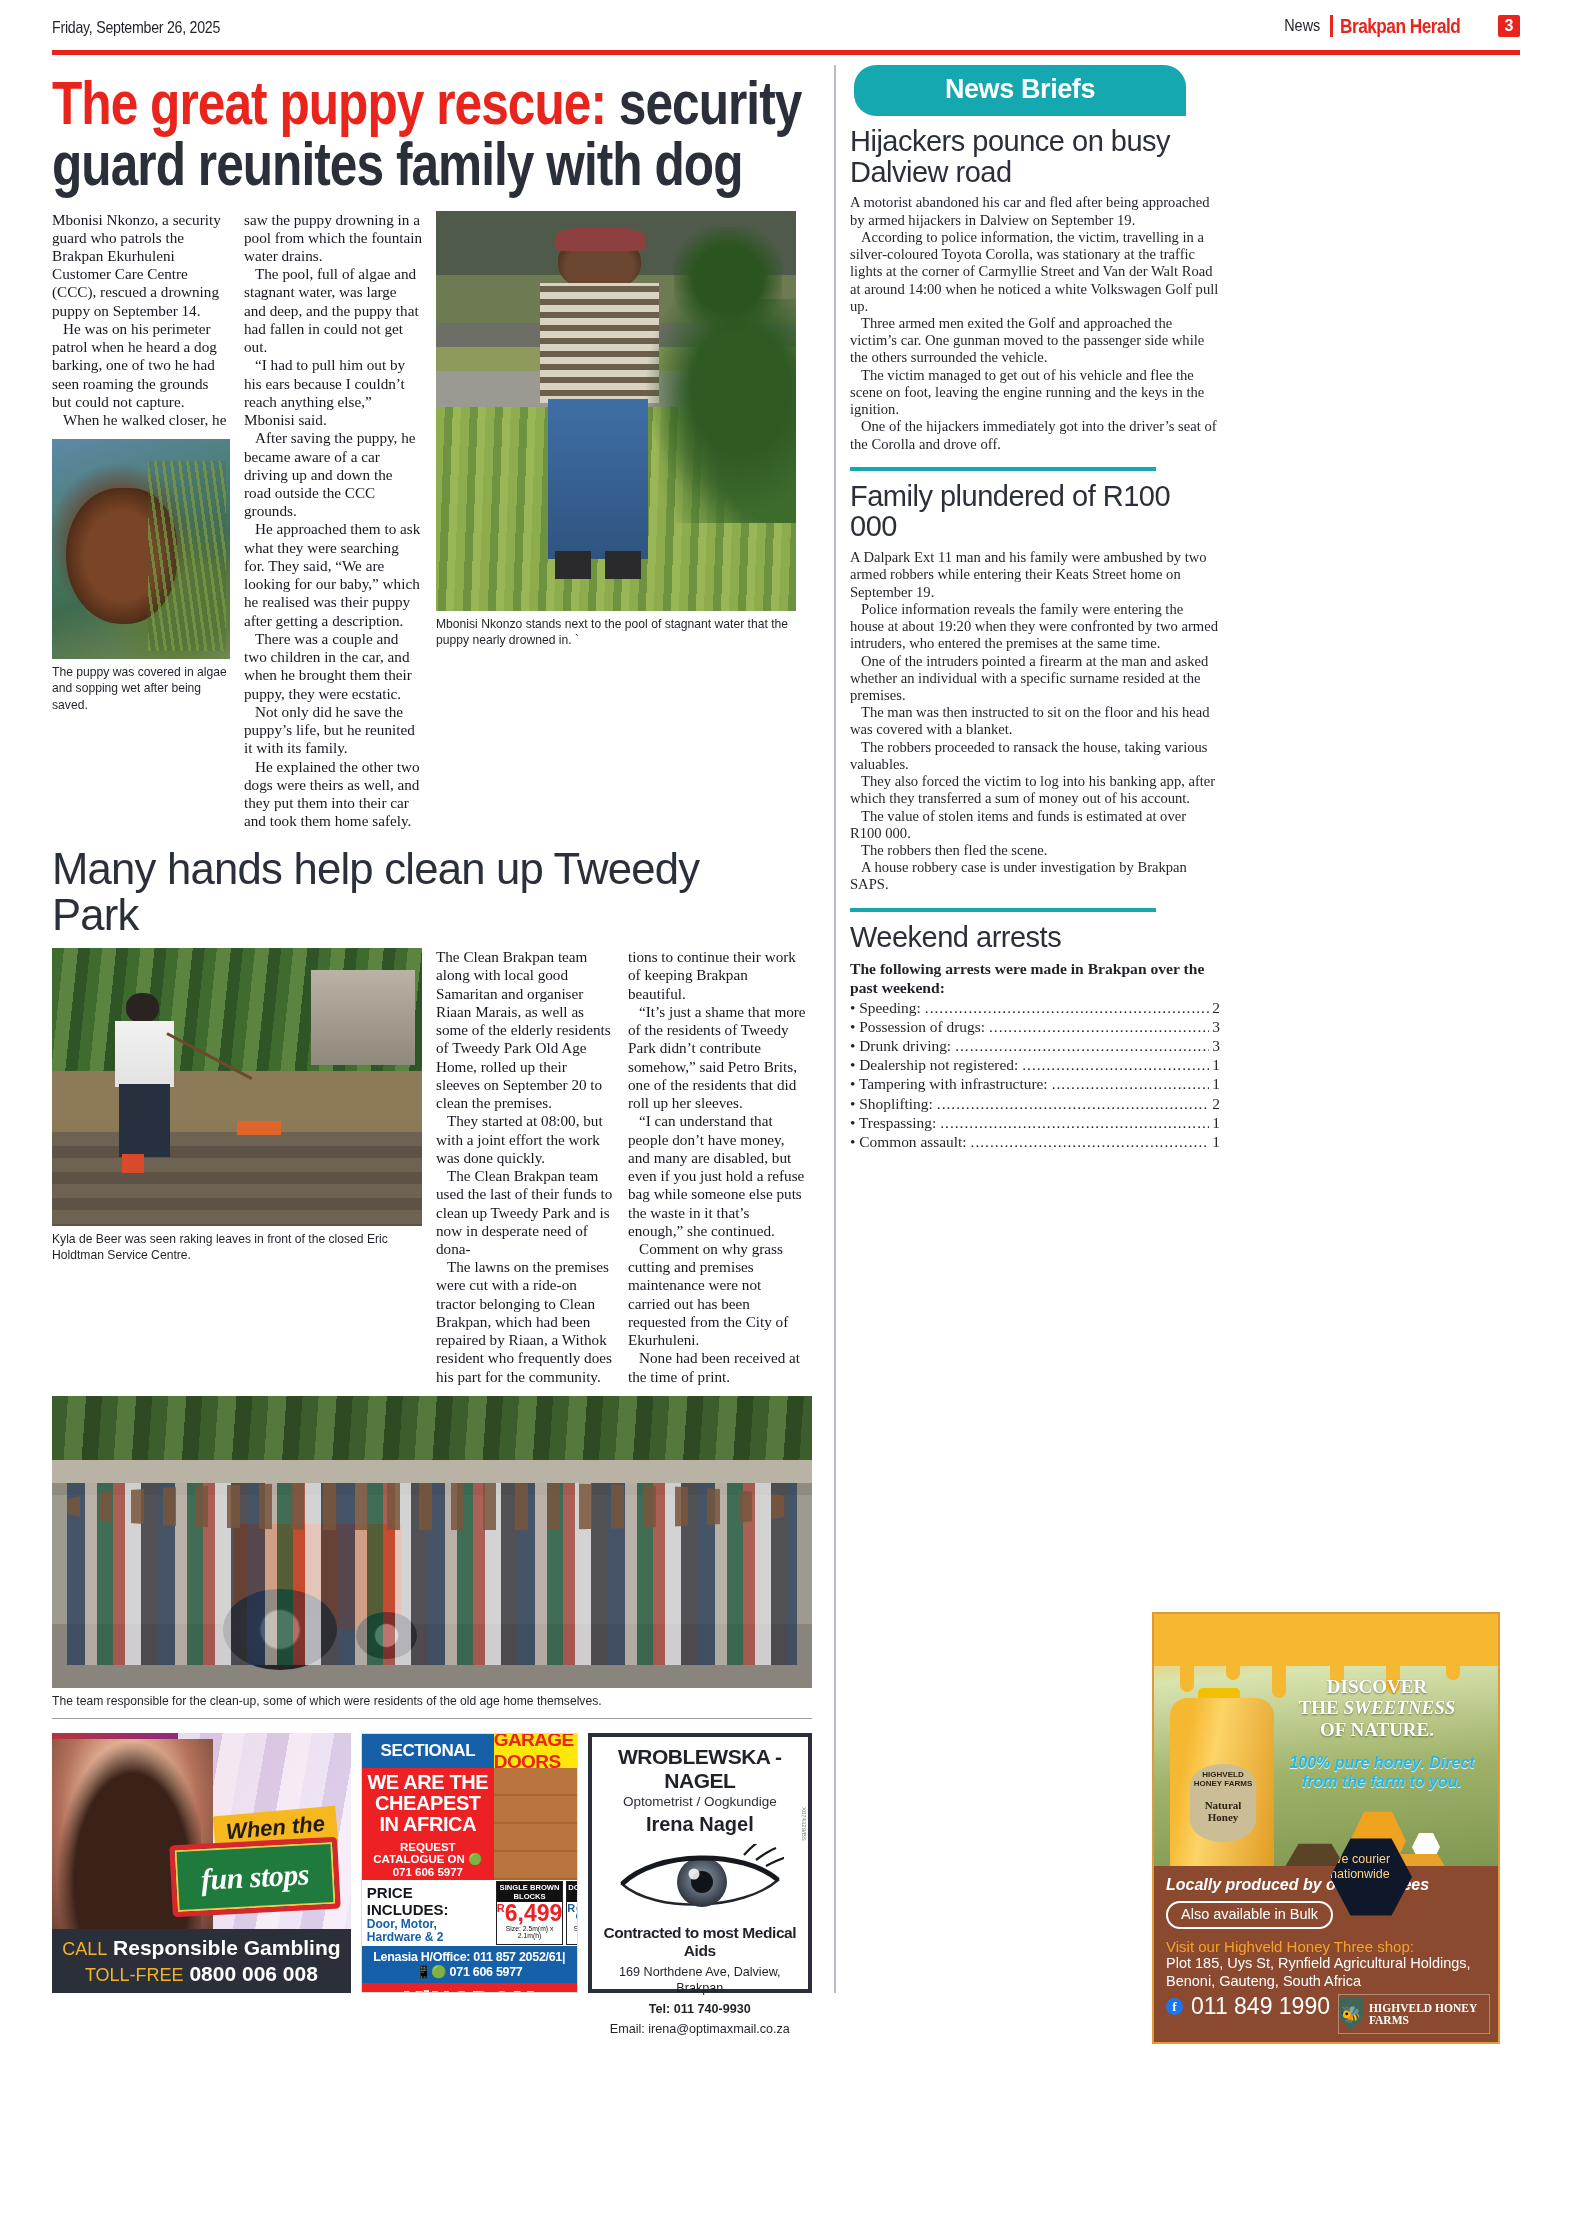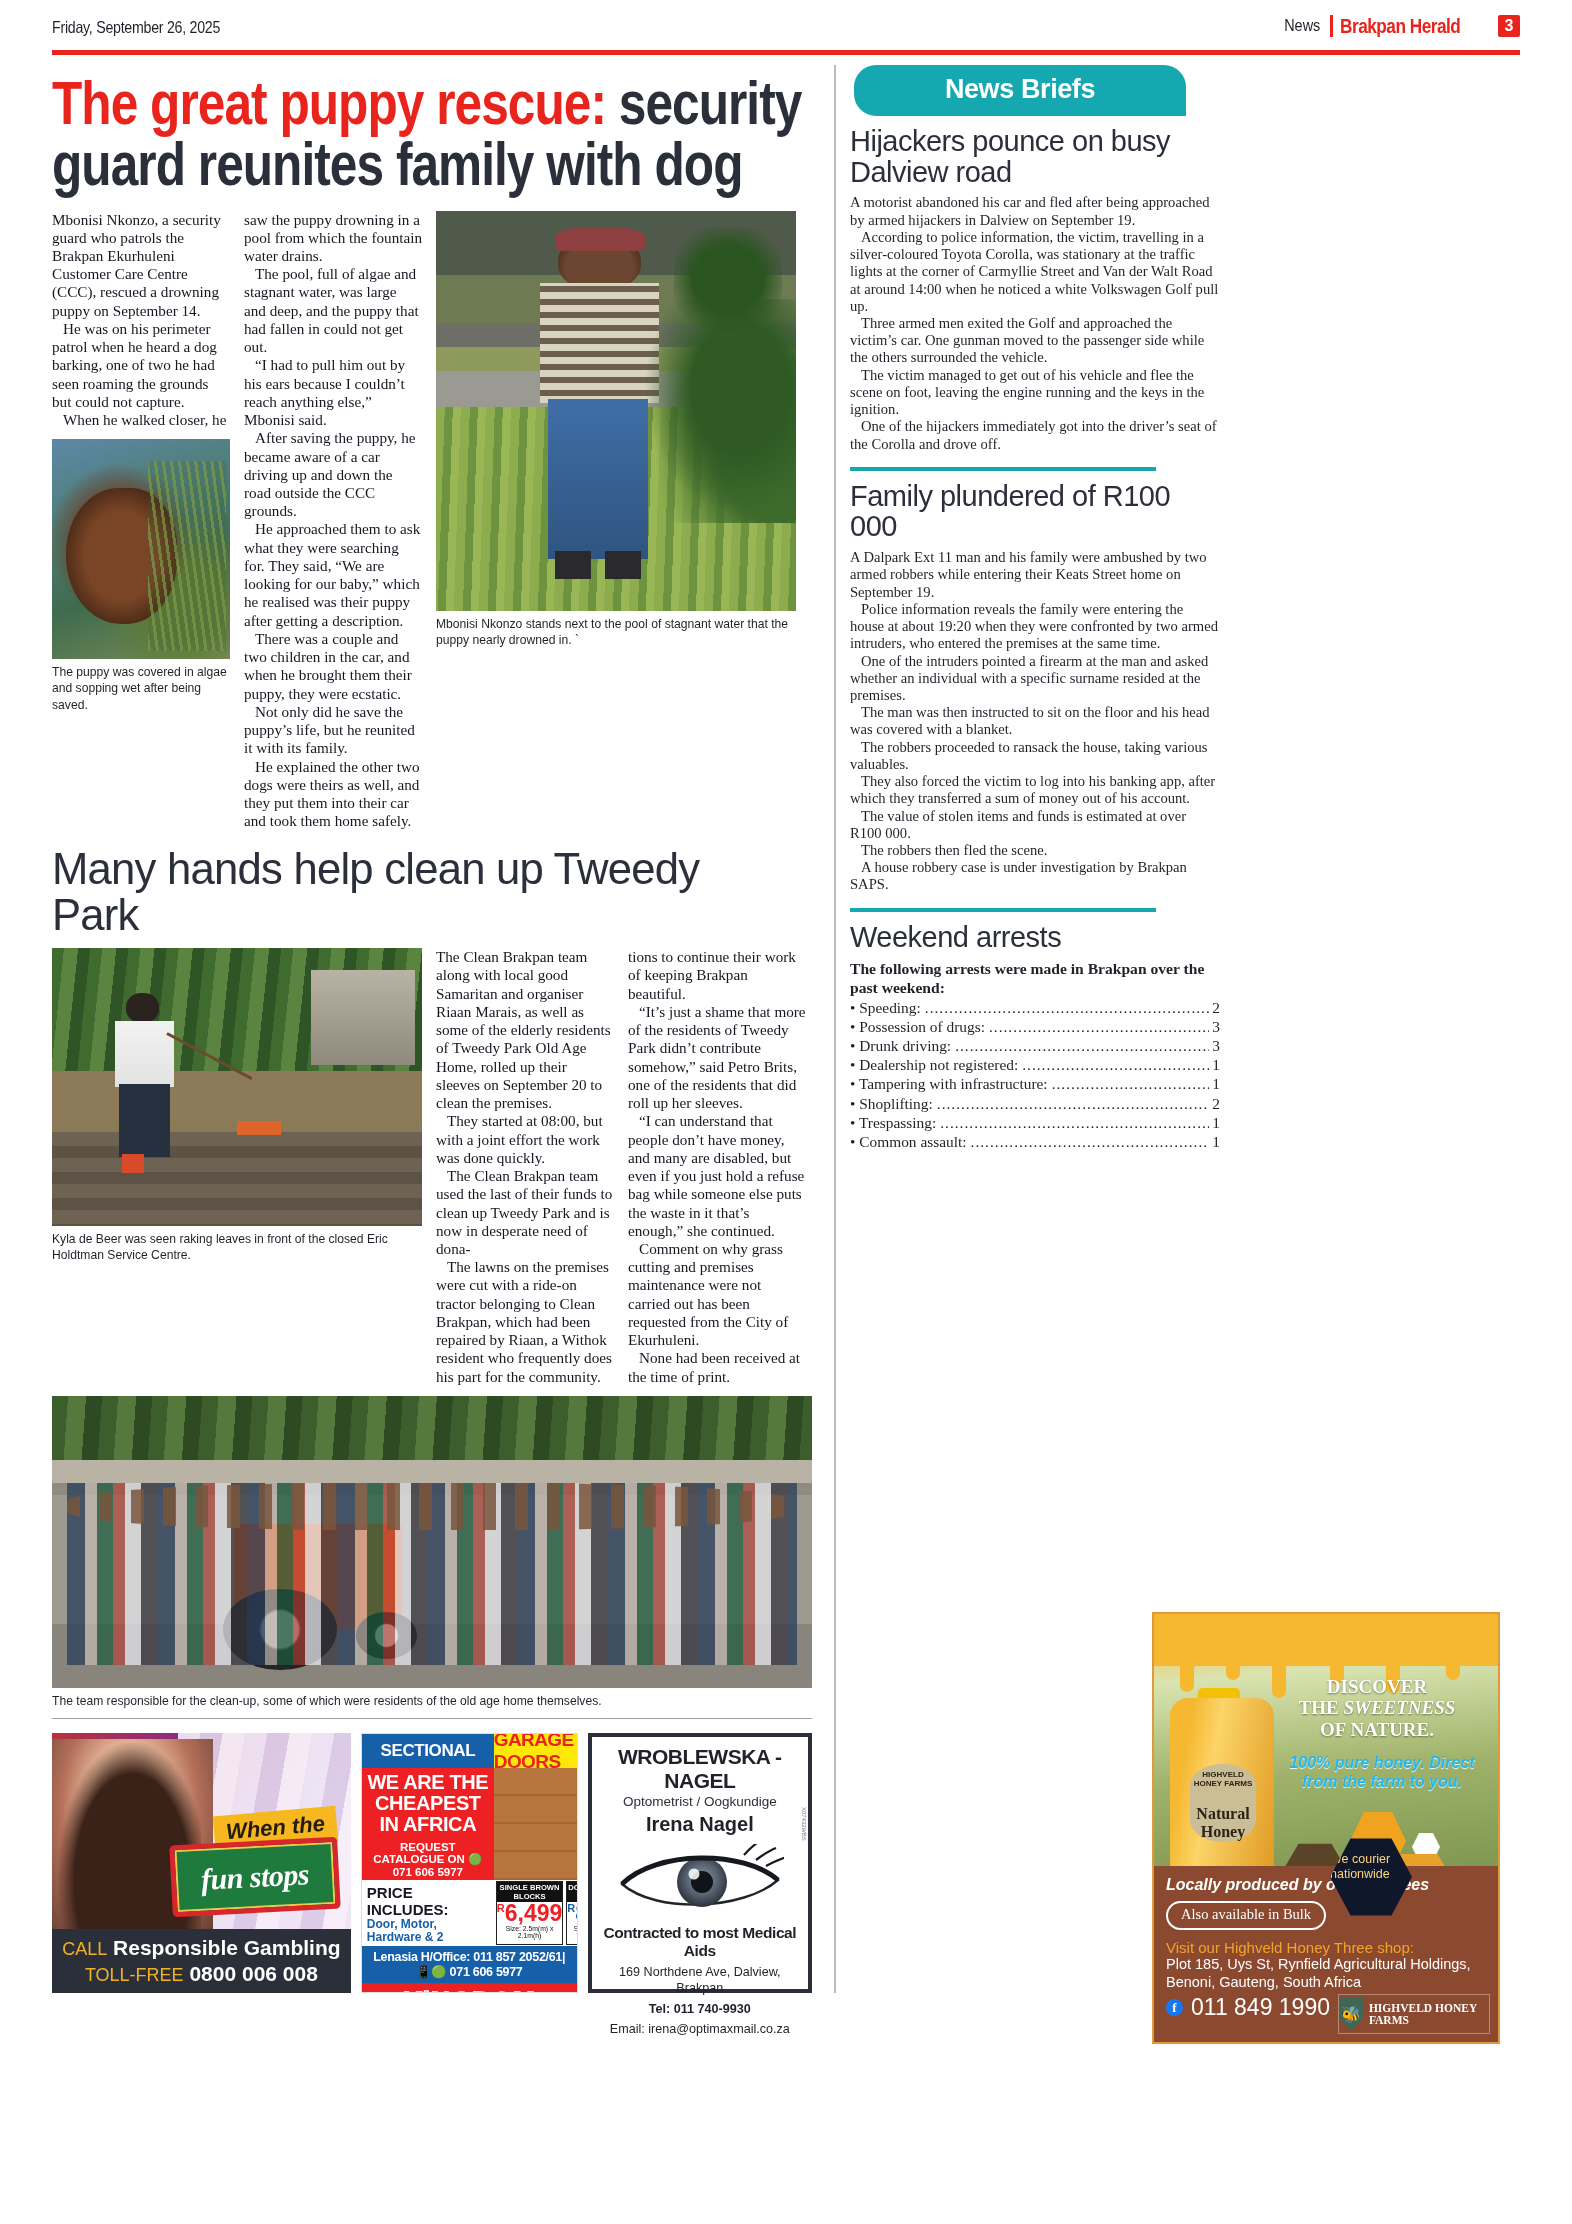--- a/index.html
+++ b/index.html
@@ -235,30 +235,30 @@
     background: linear-gradient(100deg,#f6b830 0 18%, #fcd468 40%, #e09a22 100%);
     border-radius: 18px 18px 14px 14px;
   }
   .ad-honey .cap2 { position:absolute; left:44px; top:74px; width:42px; height:22px;
      background:#f2c007; border-radius:5px 5px 2px 2px; }
   .ad-honey .label {
     position:absolute; left: 36px; top: 150px; width: 66px; height: 78px;
     background:#cbbd95; border-radius: 32px/22px; color:#2b2417; font-size:8px;
     text-align:center; padding-top:7px; line-height:1.12; font-weight:bold;
   }
-  .ad-honey .label .nat { font-family:"Liberation Serif",serif; font-size:16px; margin-top:16px;}
+  .ad-honey .label .nat { font-family:"Liberation Serif",serif; font-size:11px; margin-top:10px;}
   .ad-honey .hex { position:absolute; background:#f0a31f;
      clip-path: polygon(25% 3%, 75% 3%, 100% 50%, 75% 97%, 25% 97%, 0 50%); }
   .ad-honey .bot {
     position:absolute; left:0; right:0; bottom:0; height: 176px; background:#8b4a30;
     padding: 10px 10px 8px 12px; color:#fff;
   }
   .ad-honey .bot .loc { font-style: italic; font-weight:bold; font-size:16px; line-height:1.14; }
   .ad-honey .bulk { display:inline-block; margin-top:7px; border:2px solid #fff;
-     border-radius: 16px; padding: 3px 13px 5px; font-size:14.5px;font-family:Liberation Serif, serif; }
+     border-radius: 16px; padding: 3px 13px 5px; font-size:14.5px; }
   .ad-honey .courier {
     position:absolute; right: 86px; top: -30px; width: 82px; height: 82px; background:#0f172a;
     clip-path: polygon(25% 3%, 75% 3%, 100% 50%, 75% 97%, 25% 97%, 0 50%);
     color:#ffd480; font-size:12.5px; text-align:left; padding-top: 16px; line-height:1.2;
   }
   .ad-honey .visit { color:#f3a32a; font-size:15px; margin-top: 9px; }
   .ad-honey .addr { font-size: 14.5px; line-height:1.2; }
   .ad-honey .phone { font-size: 23px; margin-top: 3px; display:flex; align-items:center; gap:8px;}
   .ad-honey .fb { width:17px;height:17px;border-radius:50%;background:#1877f2;color:#fff;
      font-weight:bold;font-size:13px;display:flex;align-items:center;justify-content:center;

